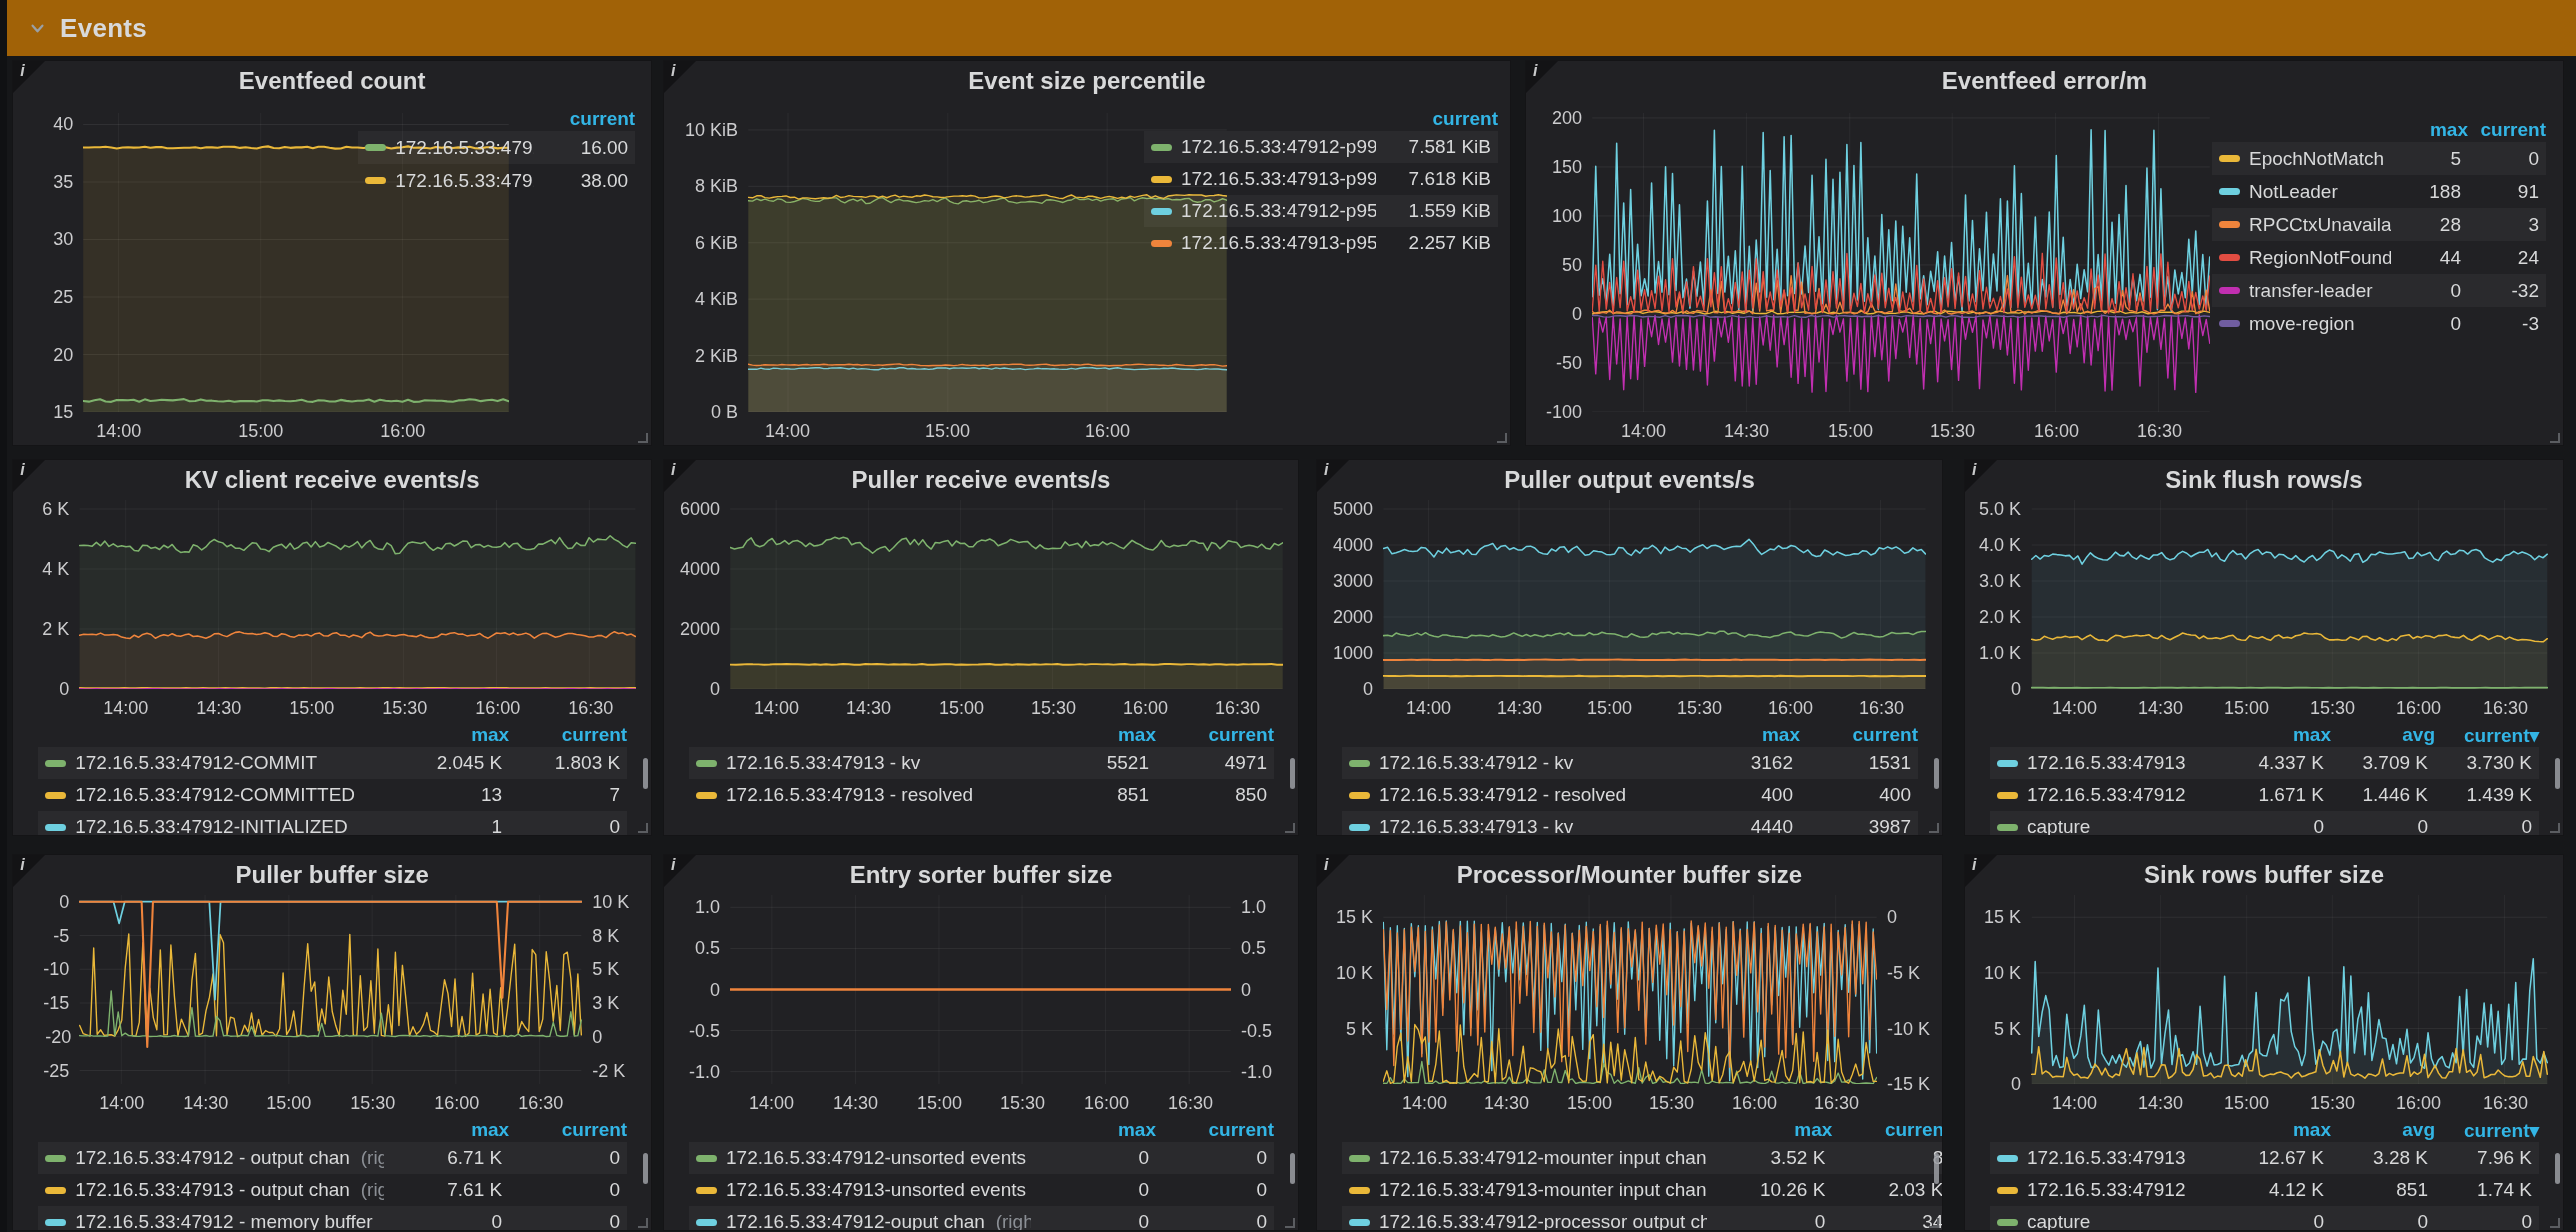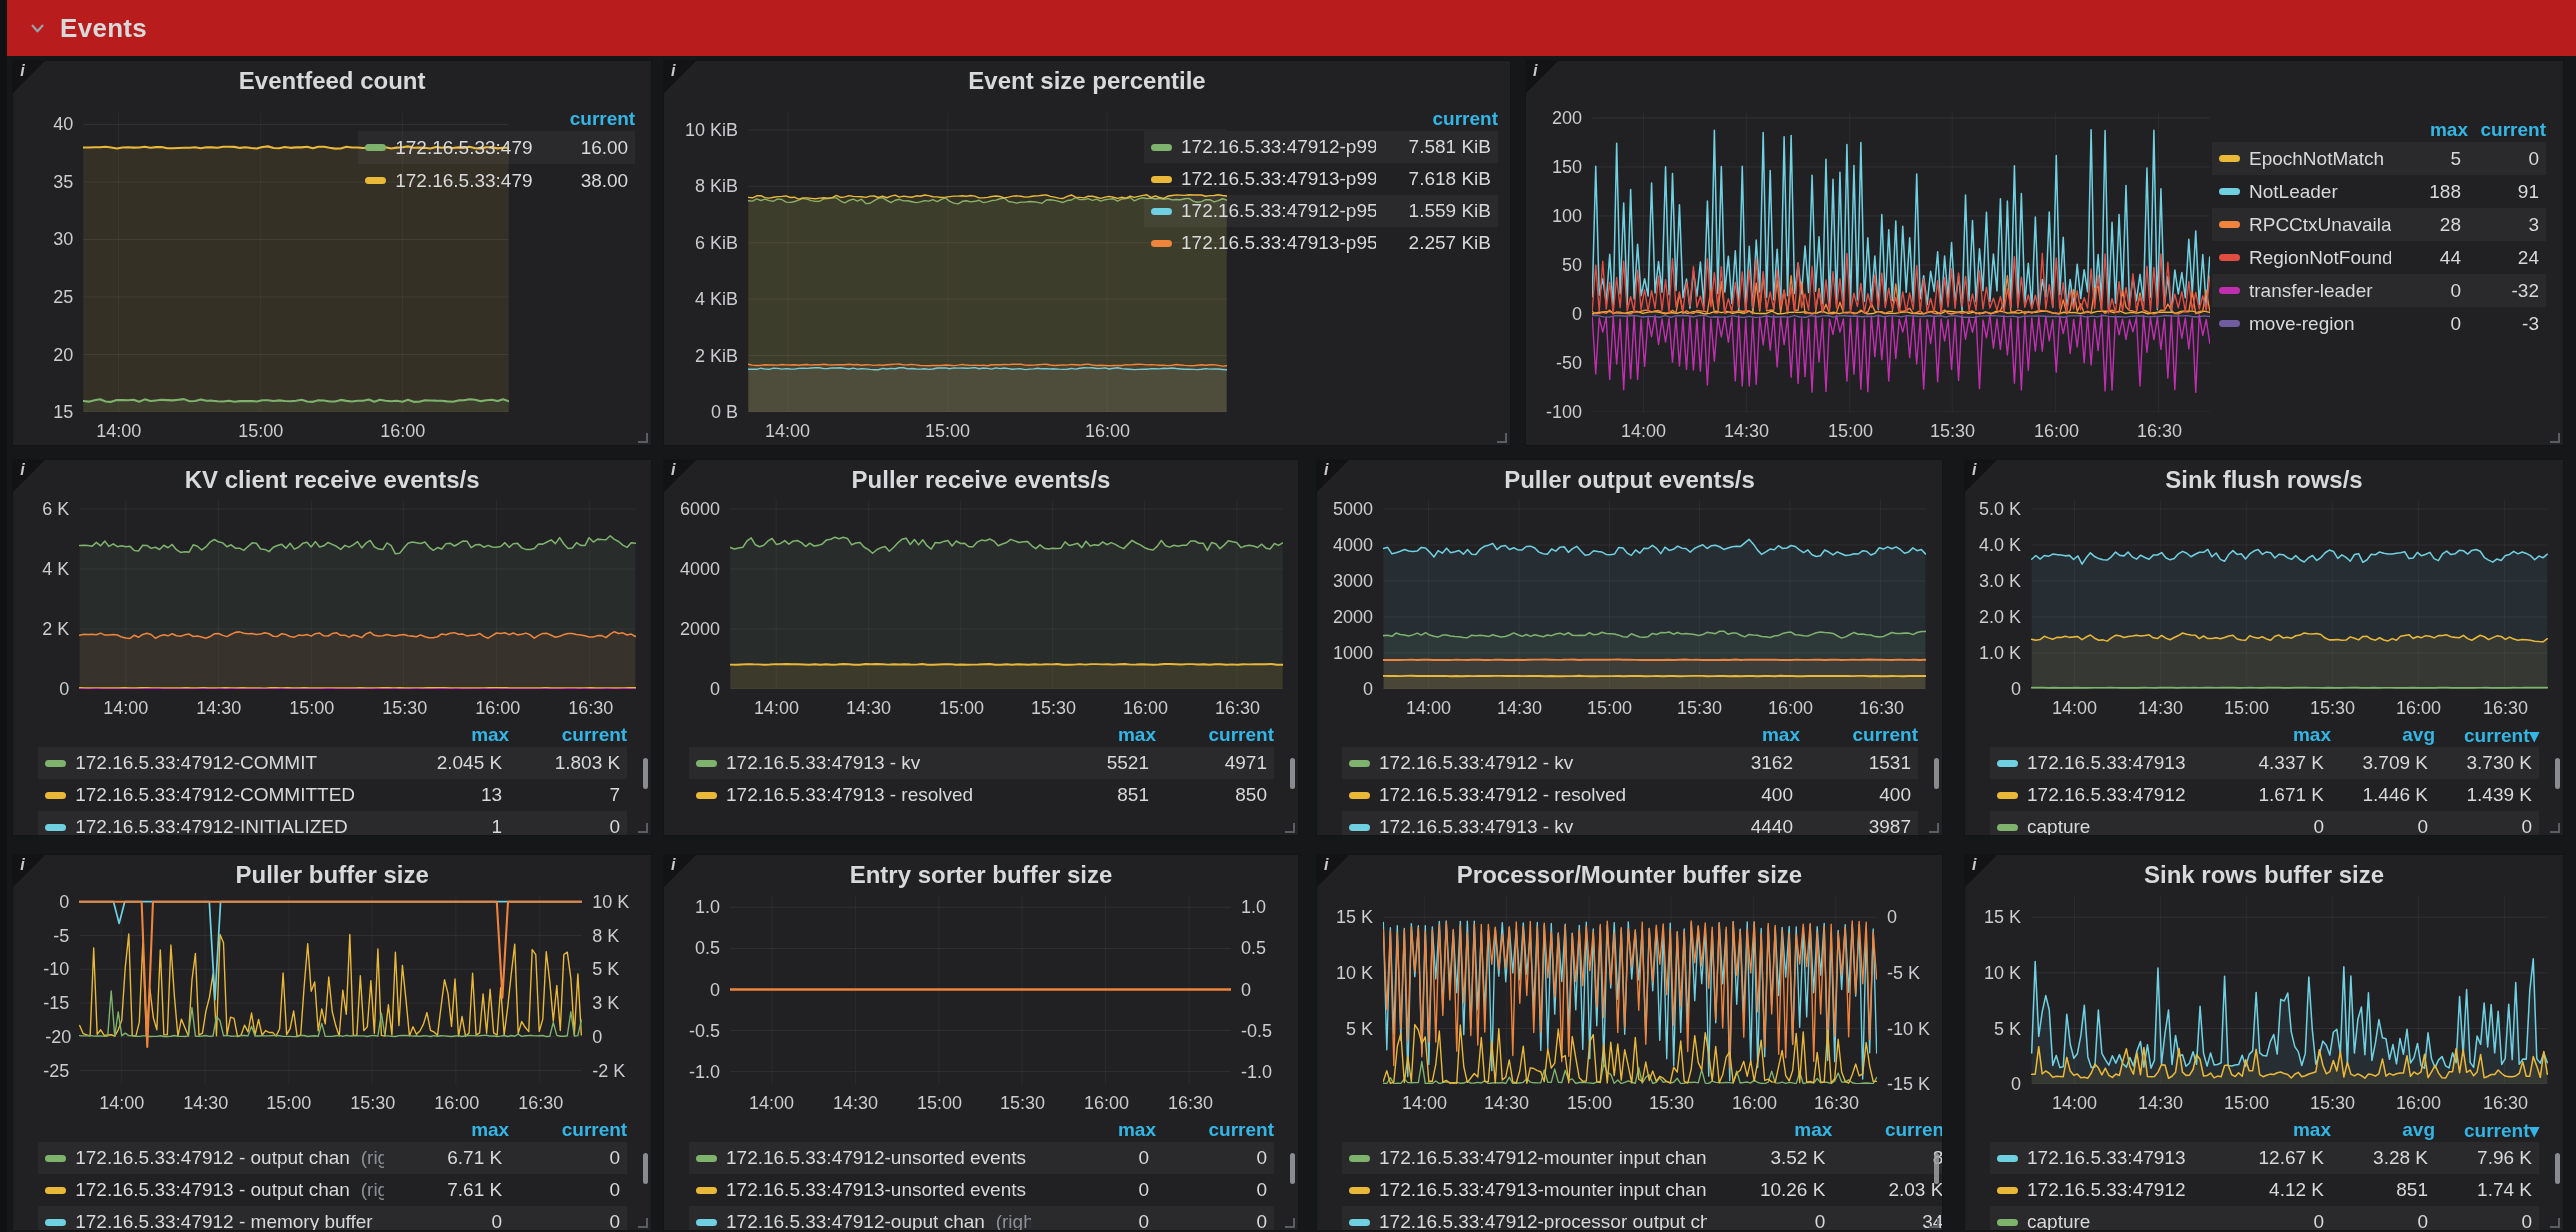--- a/index.html
+++ b/index.html
@@ -1,18 +1,18 @@
 <!DOCTYPE html>
 <html style="font-size:11px"><head>
 <meta charset="utf-8">
 <style>
   html,body{margin:0;padding:0;background:#161719;font-family:"Liberation Sans",sans-serif;}
   #dash{position:relative;width:2576px;height:1232px;background:#161719;overflow:hidden;}
   #edge{position:absolute;left:0;top:0;width:7px;height:1232px;background:#101113;}
-  #rowhead{position:absolute;left:7px;top:0;width:2569px;height:56px;background:#b91c1c;display:flex;align-items:center;cursor:pointer;}
+  #rowhead{position:absolute;left:7px;top:0;width:2569px;height:56px;background:#a16207;display:flex;align-items:center;cursor:pointer;}
   #rowhead .chev{margin-left:19.5px;display:flex;align-items:center;}
   #rowhead .rt{margin-left:12.5px;font-size:26px;font-weight:700;color:#d8d9da;letter-spacing:0.3px;}
   .panel{position:absolute;background:#212124;overflow:hidden;box-shadow:0 0 0 0.7px #141416;}
   .ptitle{position:absolute;top:6.3px;left:42px;right:42px;text-align:center;font-size:24px;font-weight:600;color:#d8d9da;white-space:nowrap;overflow:hidden;text-overflow:ellipsis;cursor:pointer;}
   .corner{position:absolute;top:0;left:0;width:0;height:0;border-top:32px solid rgba(9,9,10,.55);border-right:32px solid transparent;}
   .corner span{position:absolute;top:-31px;left:7px;font-size:16px;font-weight:700;color:#c9cacb;font-style:italic;}
   .chart{position:absolute;}
   .ytick,.rtick,.xtick{position:absolute;font-size:18px;color:#ccccce;white-space:nowrap;}
   .ytick{text-align:right;}
   .rtick{text-align:left;}
@@ -149,20 +149,21 @@
             <span class="ll">172.16.5.33:47913-p95</span>
             <span class="lv" style="width: 115px;">2.257 KiB</span>
           </div>
         </div>
         <div class="rsz"></div>
       </div>
       <div class="panel" style="left: 1526px; top: 61px; width: 1037px; height: 384px;">
         <div class="corner">
           <span>i</span>
         </div>
+        <div class="ptitle">Eventfeed error/m</div>
         <svg width="618" height="299" class="chart" style="left: 66px; top: 52px; position: absolute;" viewBox="0 0 888 430">
           <line x1="73.70400000000001" x2="73.70400000000001" y1="0" y2="430" stroke="rgba(255,255,255,0.07)" stroke-width="1"></line>
           <line x1="222" x2="222" y1="0" y2="430" stroke="rgba(255,255,255,0.07)" stroke-width="1"></line>
           <line x1="370.296" x2="370.296" y1="0" y2="430" stroke="rgba(255,255,255,0.07)" stroke-width="1"></line>
           <line x1="517.704" x2="517.704" y1="0" y2="430" stroke="rgba(255,255,255,0.07)" stroke-width="1"></line>
           <line x1="666" x2="666" y1="0" y2="430" stroke="rgba(255,255,255,0.07)" stroke-width="1"></line>
           <line x1="814.296" x2="814.296" y1="0" y2="430" stroke="rgba(255,255,255,0.07)" stroke-width="1"></line>
           <line x1="0" x2="888" y1="7.049180327868853" y2="7.049180327868853" stroke="rgba(255,255,255,0.1)" stroke-width="1"></line>
           <line x1="0" x2="888" y1="77.54098360655738" y2="77.54098360655738" stroke="rgba(255,255,255,0.1)" stroke-width="1"></line>
           <line x1="0" x2="888" y1="148.0327868852459" y2="148.0327868852459" stroke="rgba(255,255,255,0.1)" stroke-width="1"></line>

